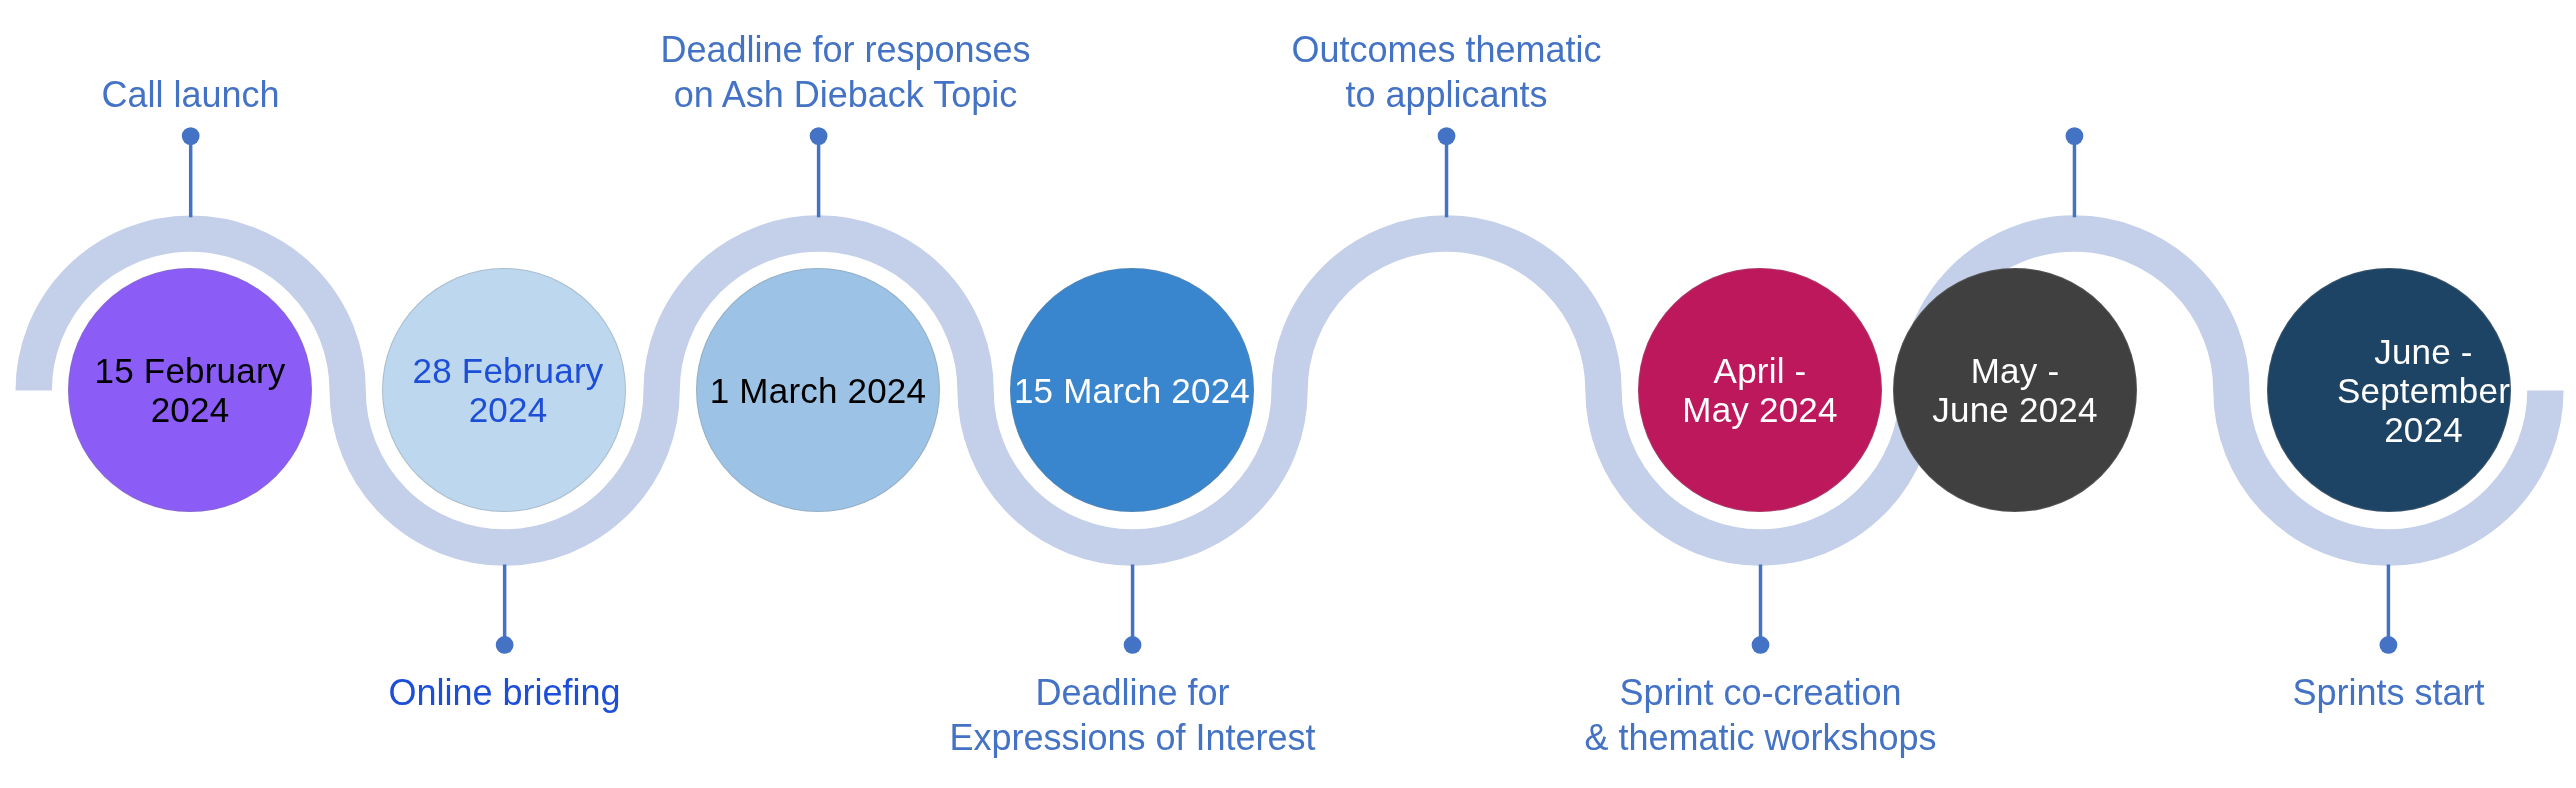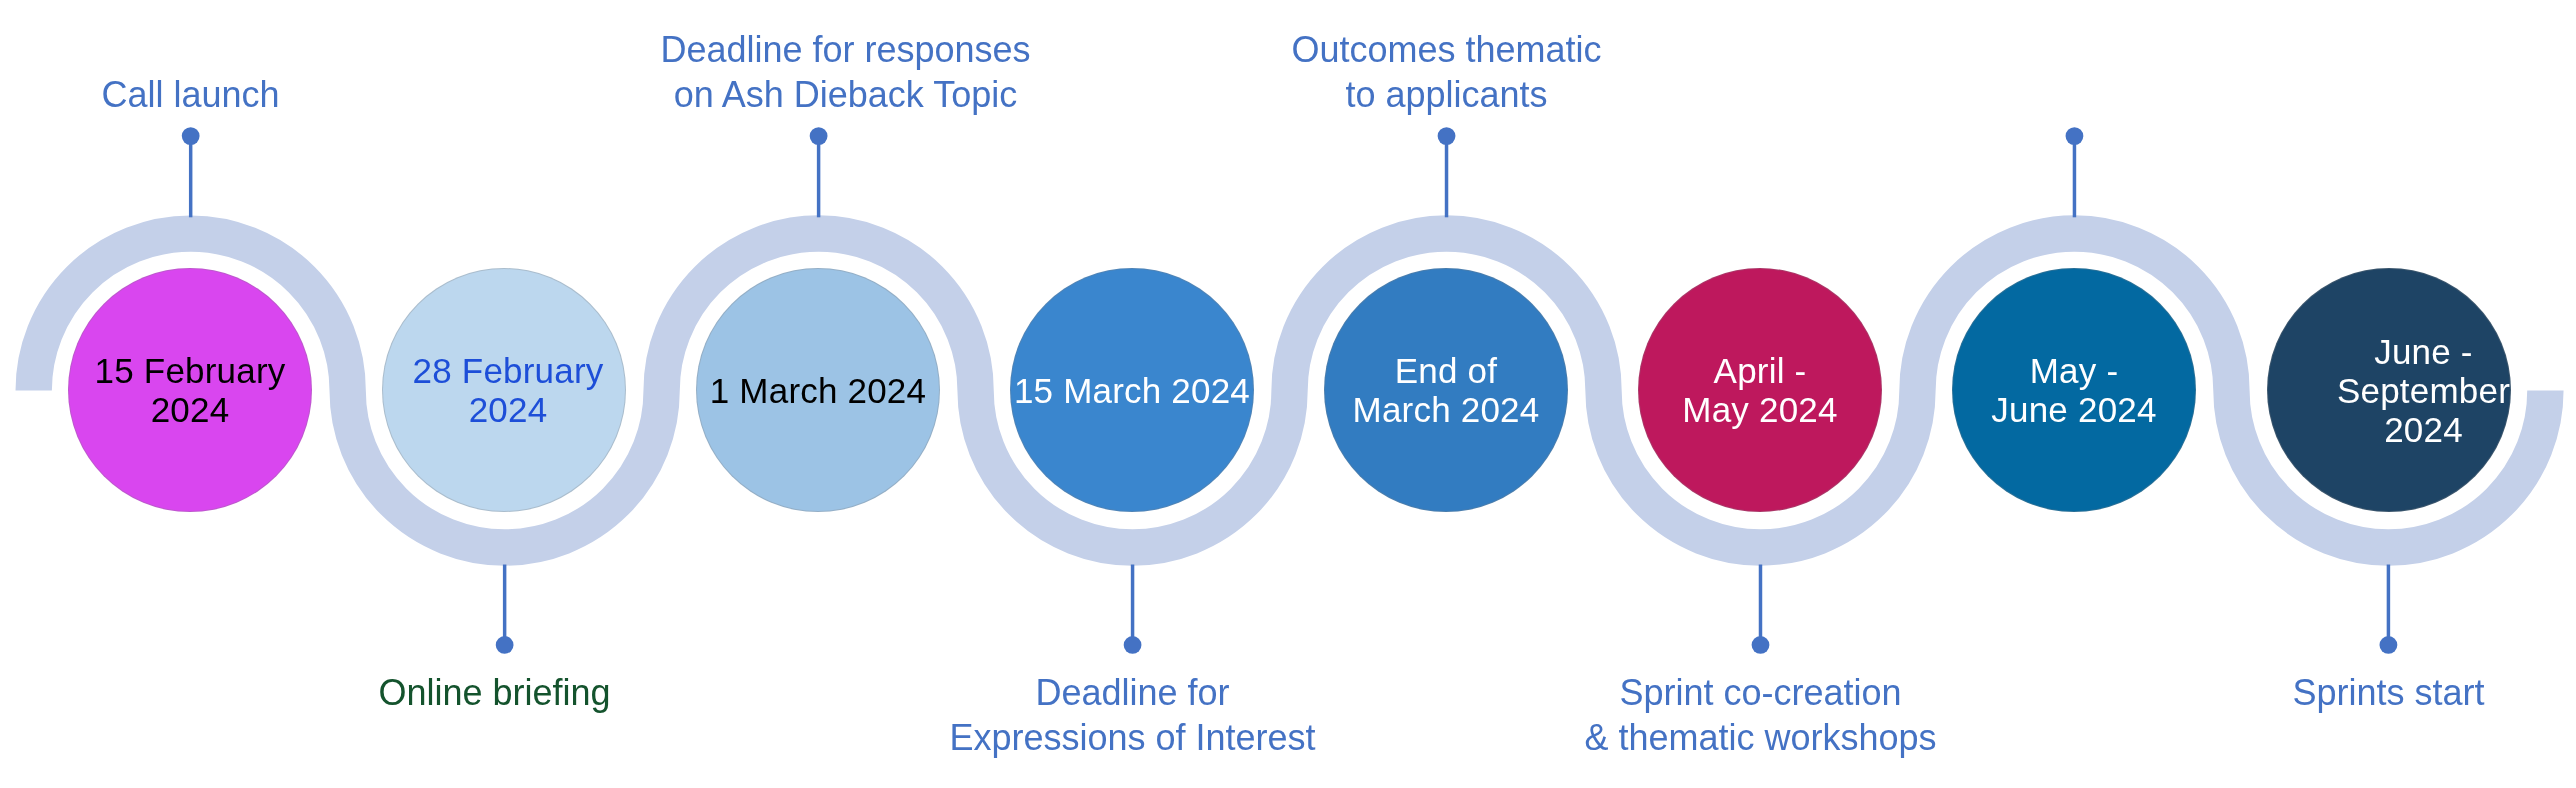--- a/index.html
+++ b/index.html
@@ -64,54 +64,50 @@
       <circle cx="1870" cy="176" r="11.5"></circle>
       <rect x="2273.75" y="730" width="4.5" height="104"></rect>
       <circle cx="2276" cy="834" r="11.5"></circle>
       <rect x="2679.75" y="176" width="4.5" height="105"></rect>
       <circle cx="2682" cy="176" r="11.5"></circle>
       <rect x="3085.75" y="730" width="4.5" height="104"></rect>
       <circle cx="3088" cy="834" r="11.5"></circle>
     </g>
   </svg>
 
-  <div class="circle" style="left: 68px; background-color: #d946ef;">
+  <div class="circle" style="left: 68px; background-color: #8b5cf6;">
     <div class="date" style="color: rgb(0, 0, 0);">15 February
 2024</div>
   </div>
   <div class="circle" style="left: 382px; background-color: rgb(188, 215, 238);">
     <div class="date" style="color: #1d4ed8; margin-left: 8px;">28 February
 2024</div>
   </div>
   <div class="circle" style="left: 696px; background-color: rgb(156, 195, 229);">
     <div class="date" style="color: rgb(0, 0, 0);">1 March 2024</div>
   </div>
   <div class="circle" style="left: 1010px; background-color: rgb(58, 134, 206);">
     <div class="date" style="color: rgb(255, 255, 255);">15 March 2024</div>
   </div>
-  <div class="circle" style="left: 1324px; background-color: rgb(50, 124, 193);">
-    <div class="date" style="color: rgb(255, 255, 255);">End of
-March 2024</div>
-  </div>
   <div class="circle" style="left: 1638px; background-color: #be185d;">
     <div class="date" style="color: rgb(255, 255, 255);">April -
 May 2024</div>
   </div>
-  <div class="circle" style="left: 1952px; background-color: #0369a1;">
+  <div class="circle" style="left: 1893px; background-color: #404040;">
     <div class="date" style="color: rgb(255, 255, 255);">May -
 June 2024</div>
   </div>
   <div class="circle" style="left: 2267px; background-color: rgb(30, 68, 101); justify-content: flex-end;">
     <div class="date" style="color: rgb(255, 255, 255);">June -
 September
 2024</div>
   </div>
 
   <div class="label above" style="left: -57px; color: rgb(68, 114, 196);">Call launch</div>
-  <div class="label below" style="left: 247px; color: #14532d;">Online briefing</div>
+  <div class="label below" style="left: 257px; color: #1d4ed8;">Online briefing</div>
   <div class="label above" style="left: 598px; color: rgb(68, 114, 196);">Deadline for responses
 on Ash Dieback Topic</div>
   <div class="label below" style="left: 885px; color: rgb(68, 114, 196);">Deadline for
 Expressions of Interest</div>
   <div class="label above" style="left: 1199px; color: rgb(68, 114, 196);">Outcomes thematic
 to applicants</div>
   <div class="label below" style="left: 1513px; color: rgb(68, 114, 196);">Sprint co-creation
 &amp; thematic workshops</div>
   <div class="label below" style="left: 2141px; color: rgb(68, 114, 196);">Sprints start</div>
 

